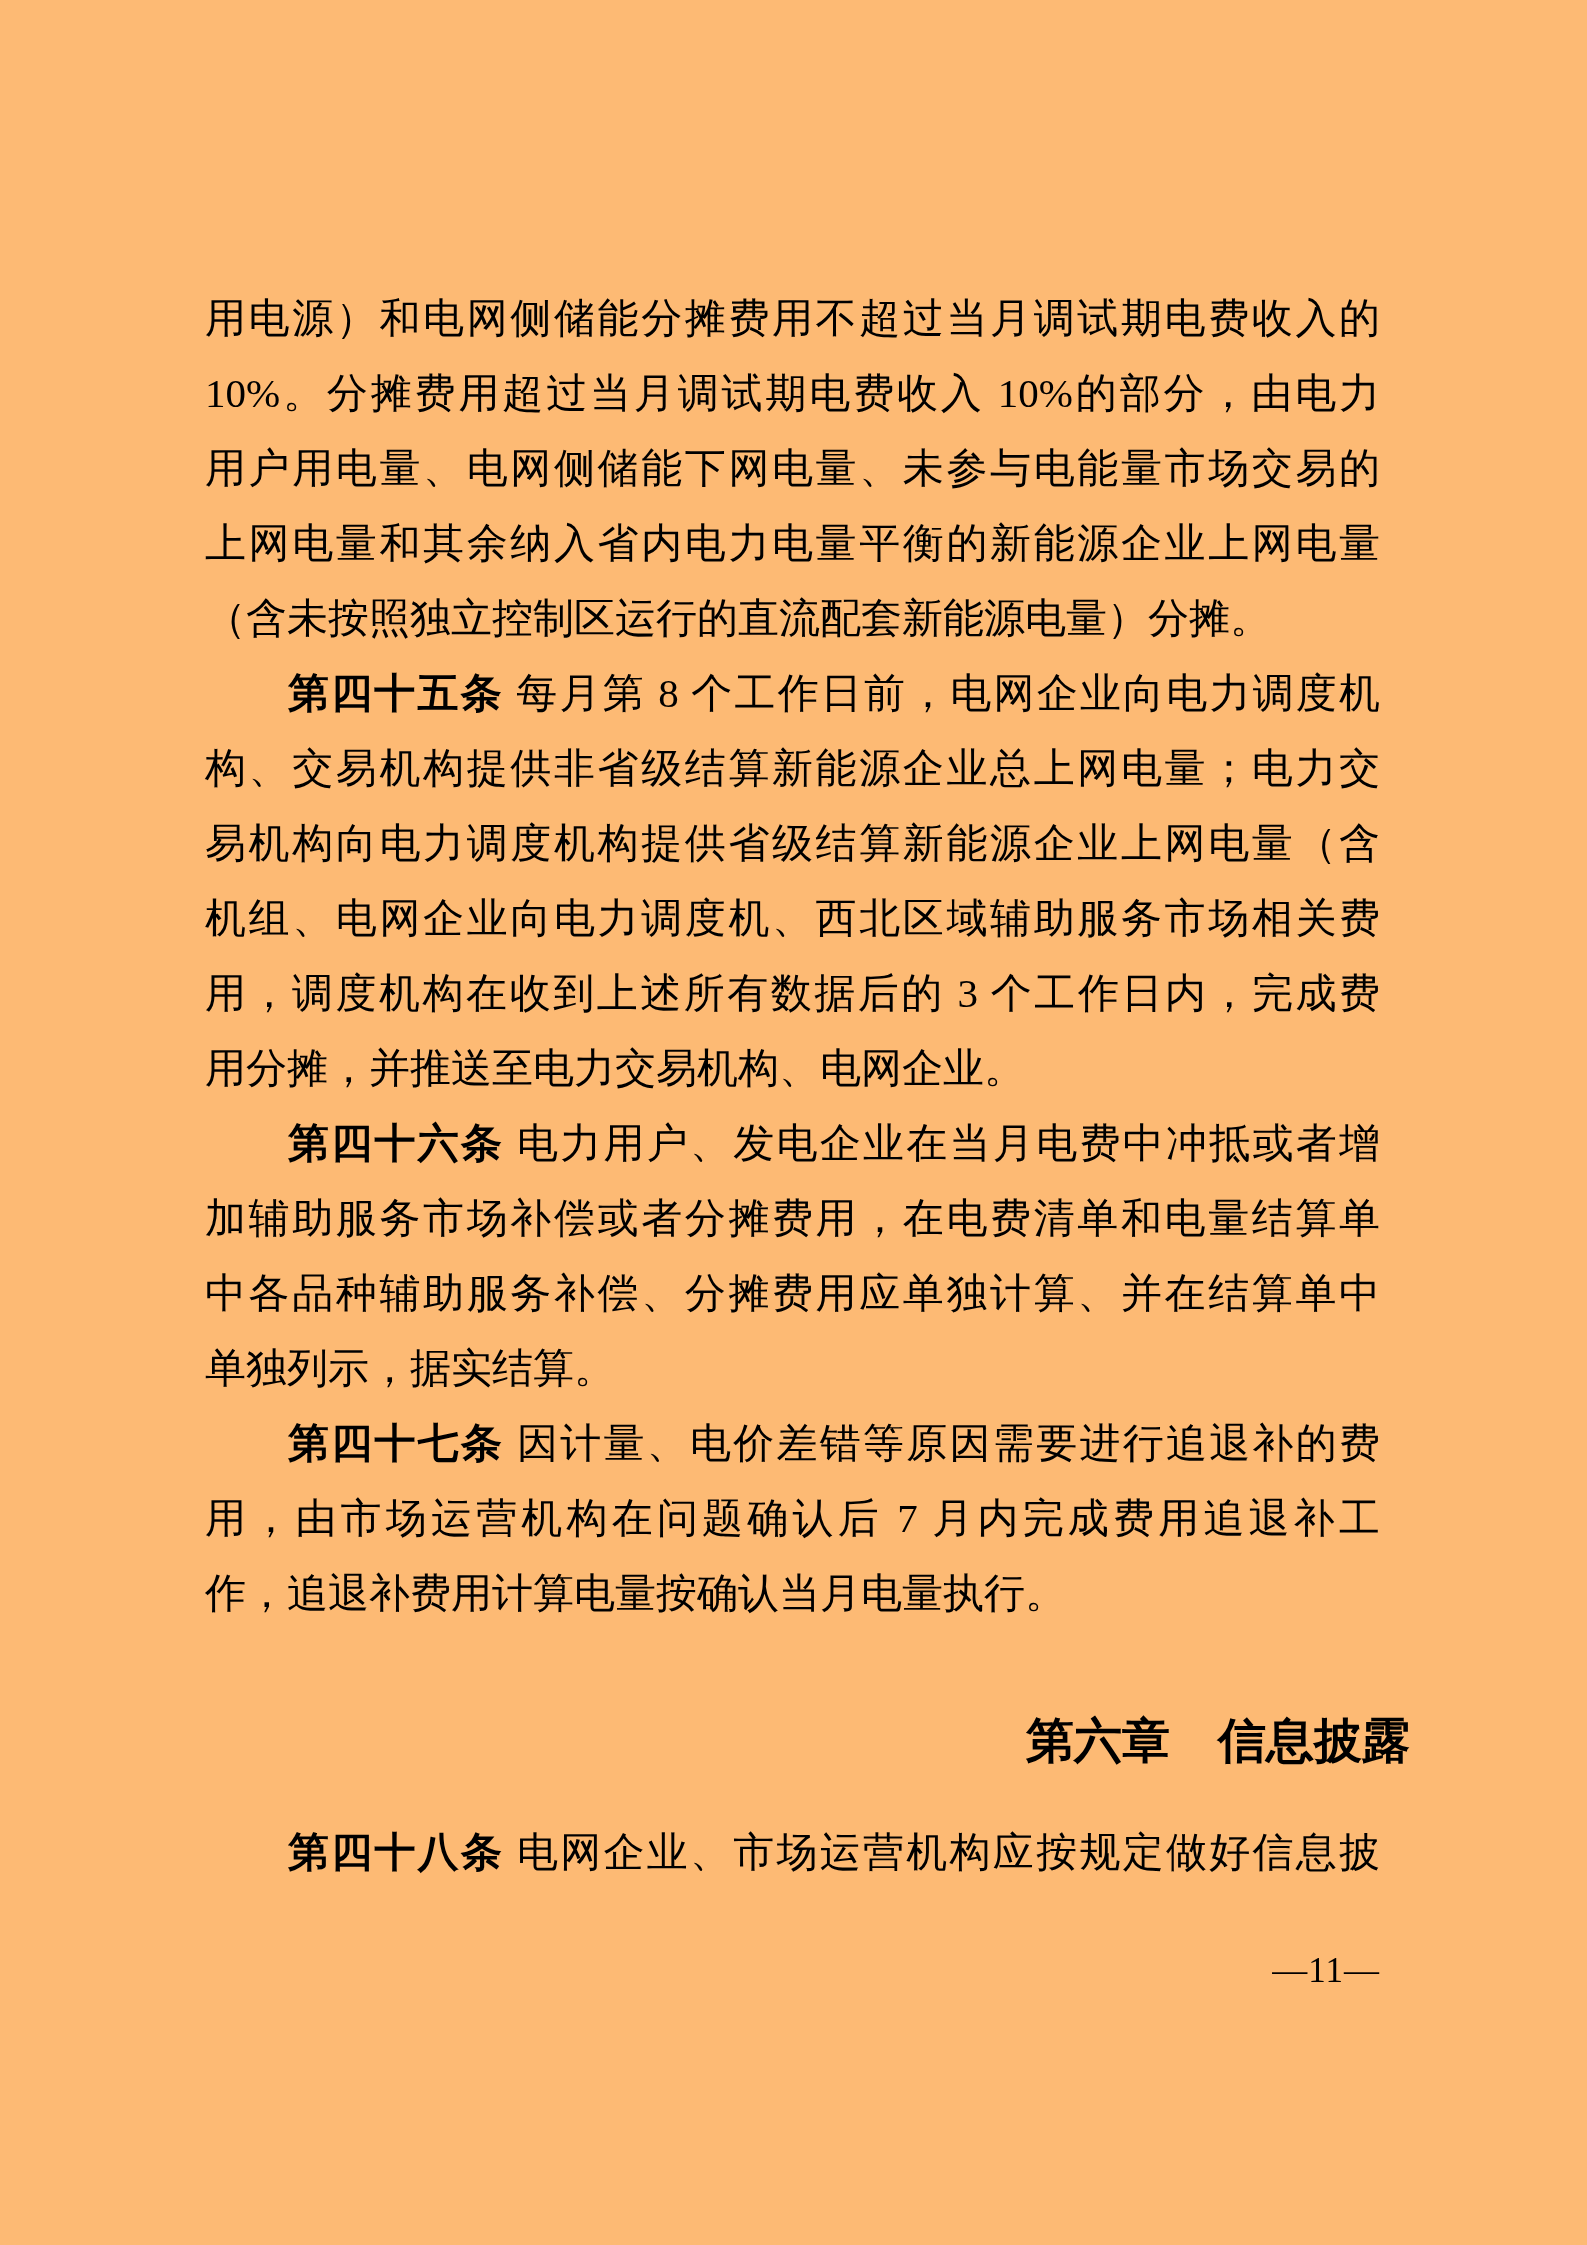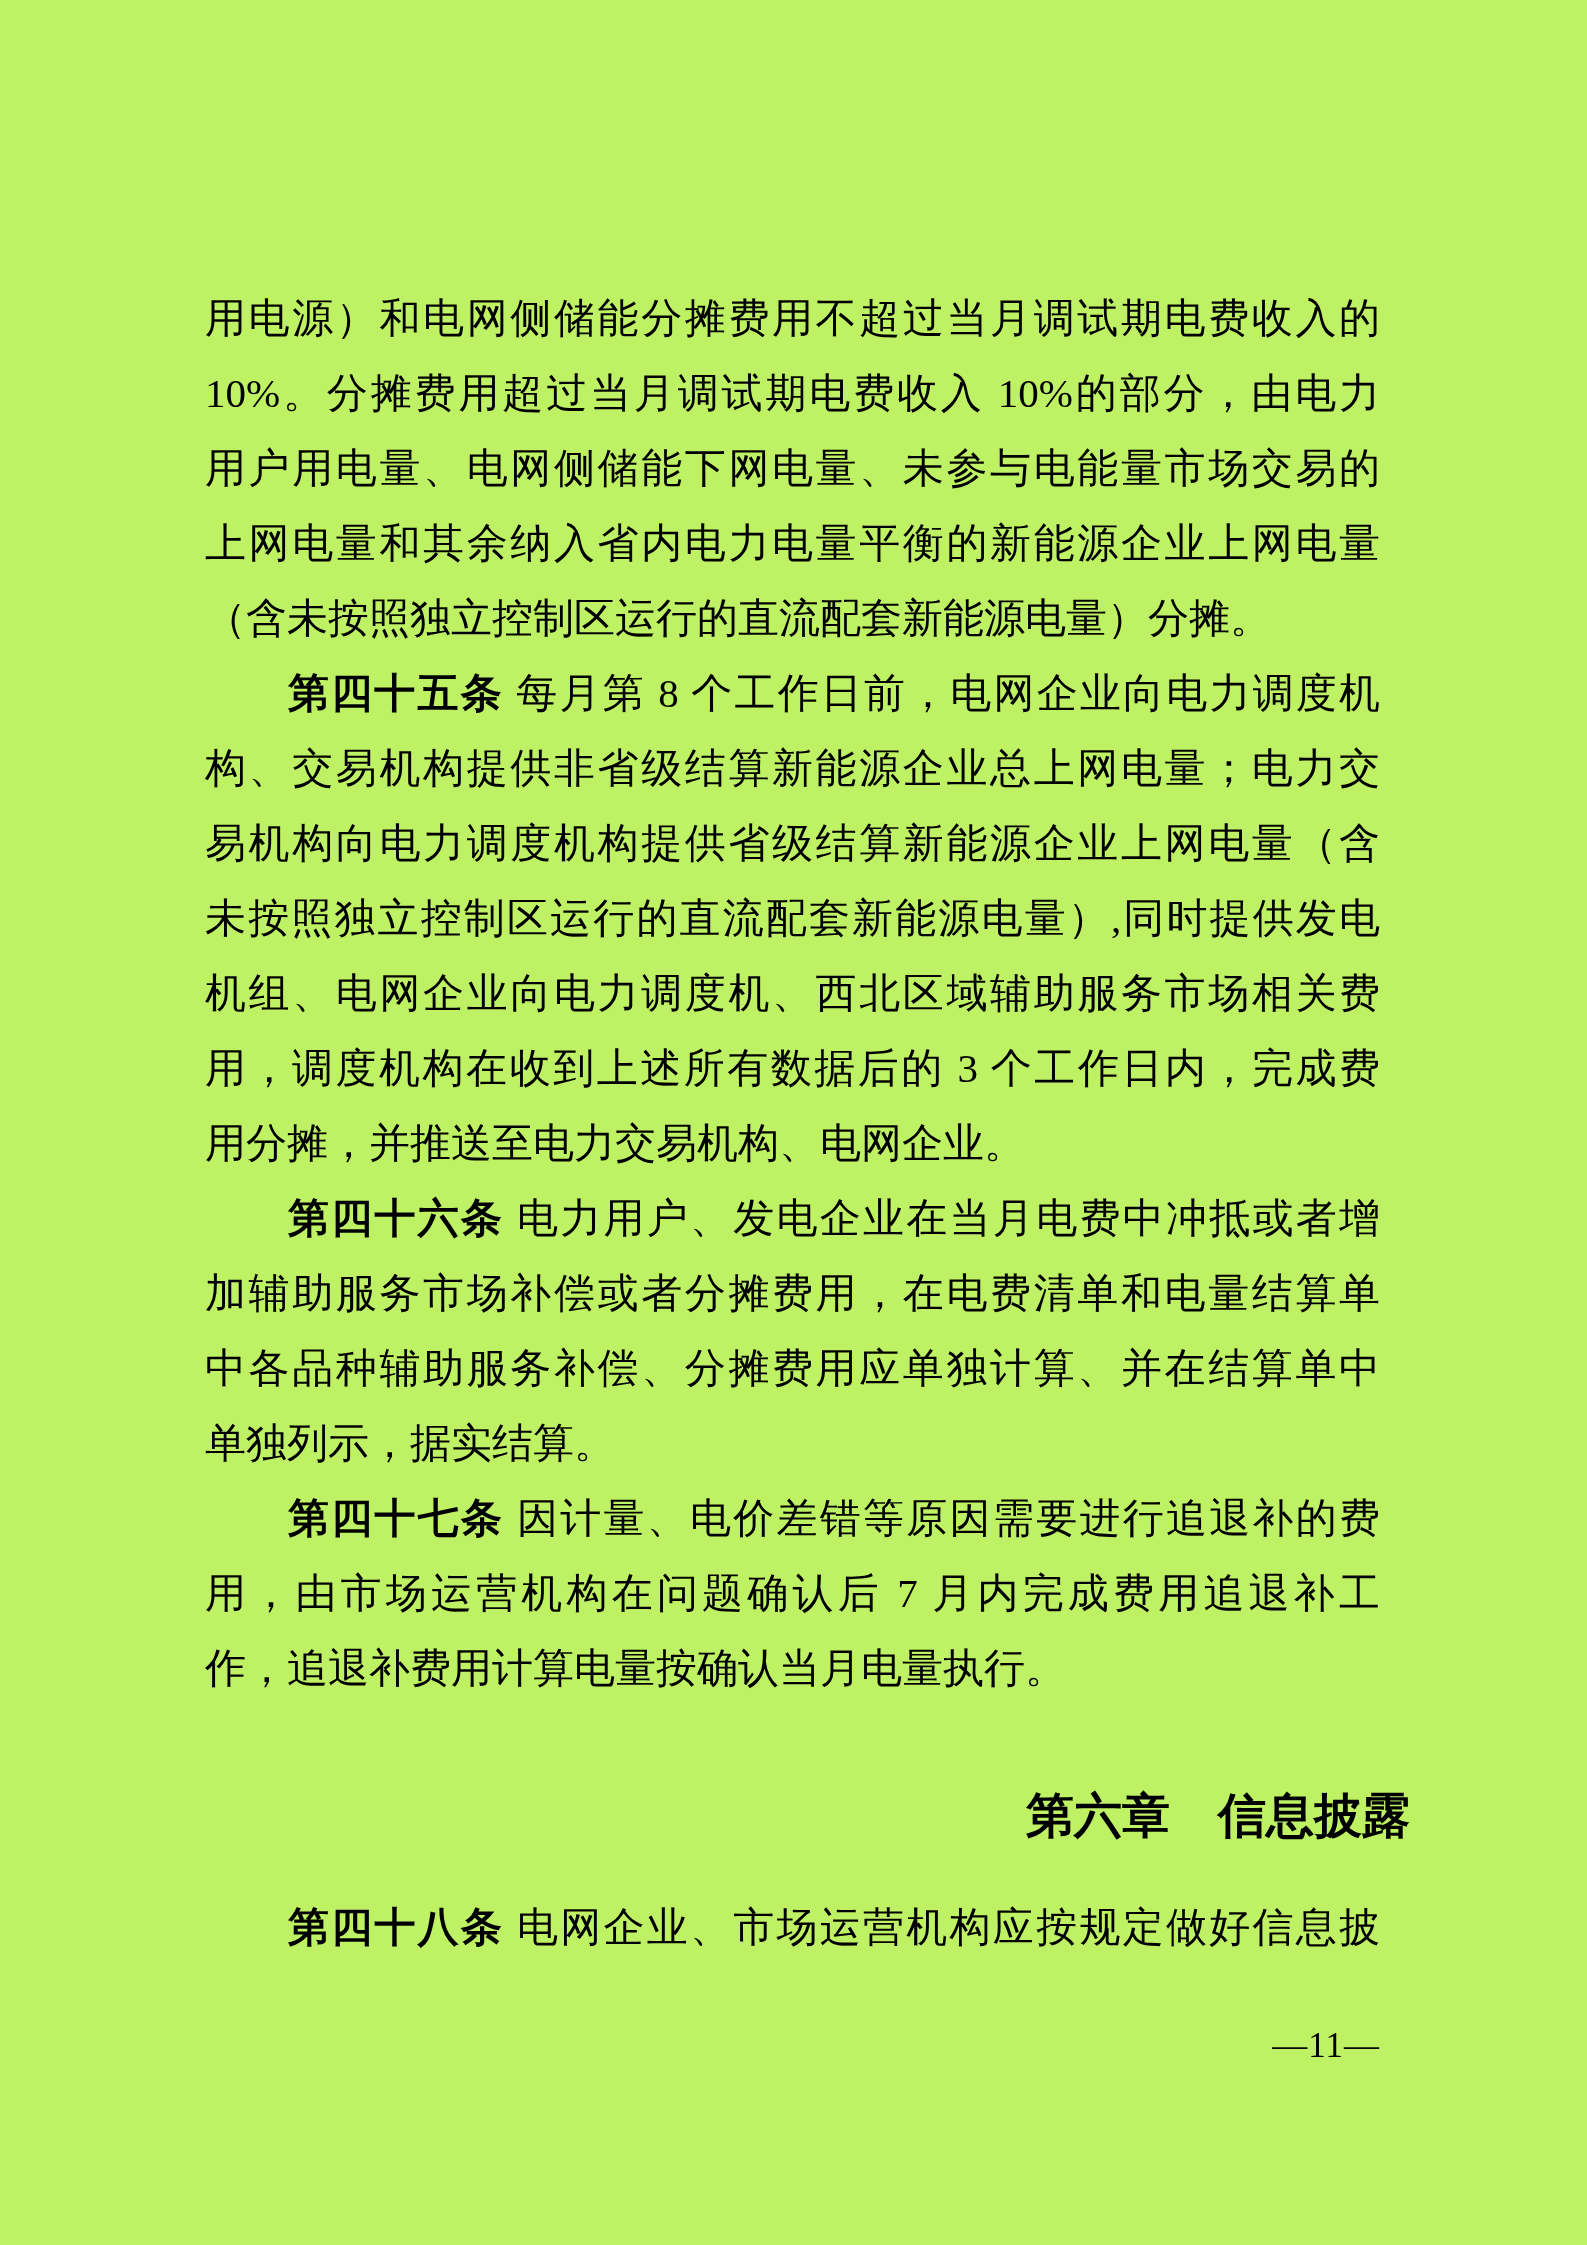--- a/index.html
+++ b/index.html
@@ -1,21 +1,21 @@
 <!DOCTYPE html>
 <html><head>
 <meta charset="utf-8">
 <style>
   html,body{margin:0;padding:0;}
   body{background:#ffffff;}
   .page{
     position:relative;
     width:1587px;
     height:2245px;
-    background:#bef264;
+    background:#fdba74;
     overflow:hidden;
     color:#000000;
   }
   .content{
     position:absolute;
     left:205px;
     top:281px;
     width:1175px;
   }
   .para{margin:0;padding:0;}
@@ -77,21 +77,20 @@
       <div class="line">（含未按照独立控制区运行的直流配套新能源电量）分摊。</div>
     </div>
 
     <div class="para">
       <div class="line jfull first">
         <span class="term">第四十五条</span>
         <span>每月第 8 个工作日前，电网企业向电力调度机</span>
       </div>
       <div class="line jfull">构、交易机构提供非省级结算新能源企业总上网电量；电力交</div>
       <div class="line jfull">易机构向电力调度机构提供省级结算新能源企业上网电量（含</div>
-      <div class="line jfull">未按照独立控制区运行的直流配套新能源电量）,同时提供发电</div>
       <div class="line jfull">机组、电网企业向电力调度机、西北区域辅助服务市场相关费</div>
       <div class="line jfull">用，调度机构在收到上述所有数据后的 3 个工作日内，完成费</div>
       <div class="line">用分摊，并推送至电力交易机构、电网企业。</div>
     </div>
 
     <div class="para">
       <div class="line jfull first">
         <span class="term">第四十六条</span>
         <span>电力用户、发电企业在当月电费中冲抵或者增</span>
       </div>

